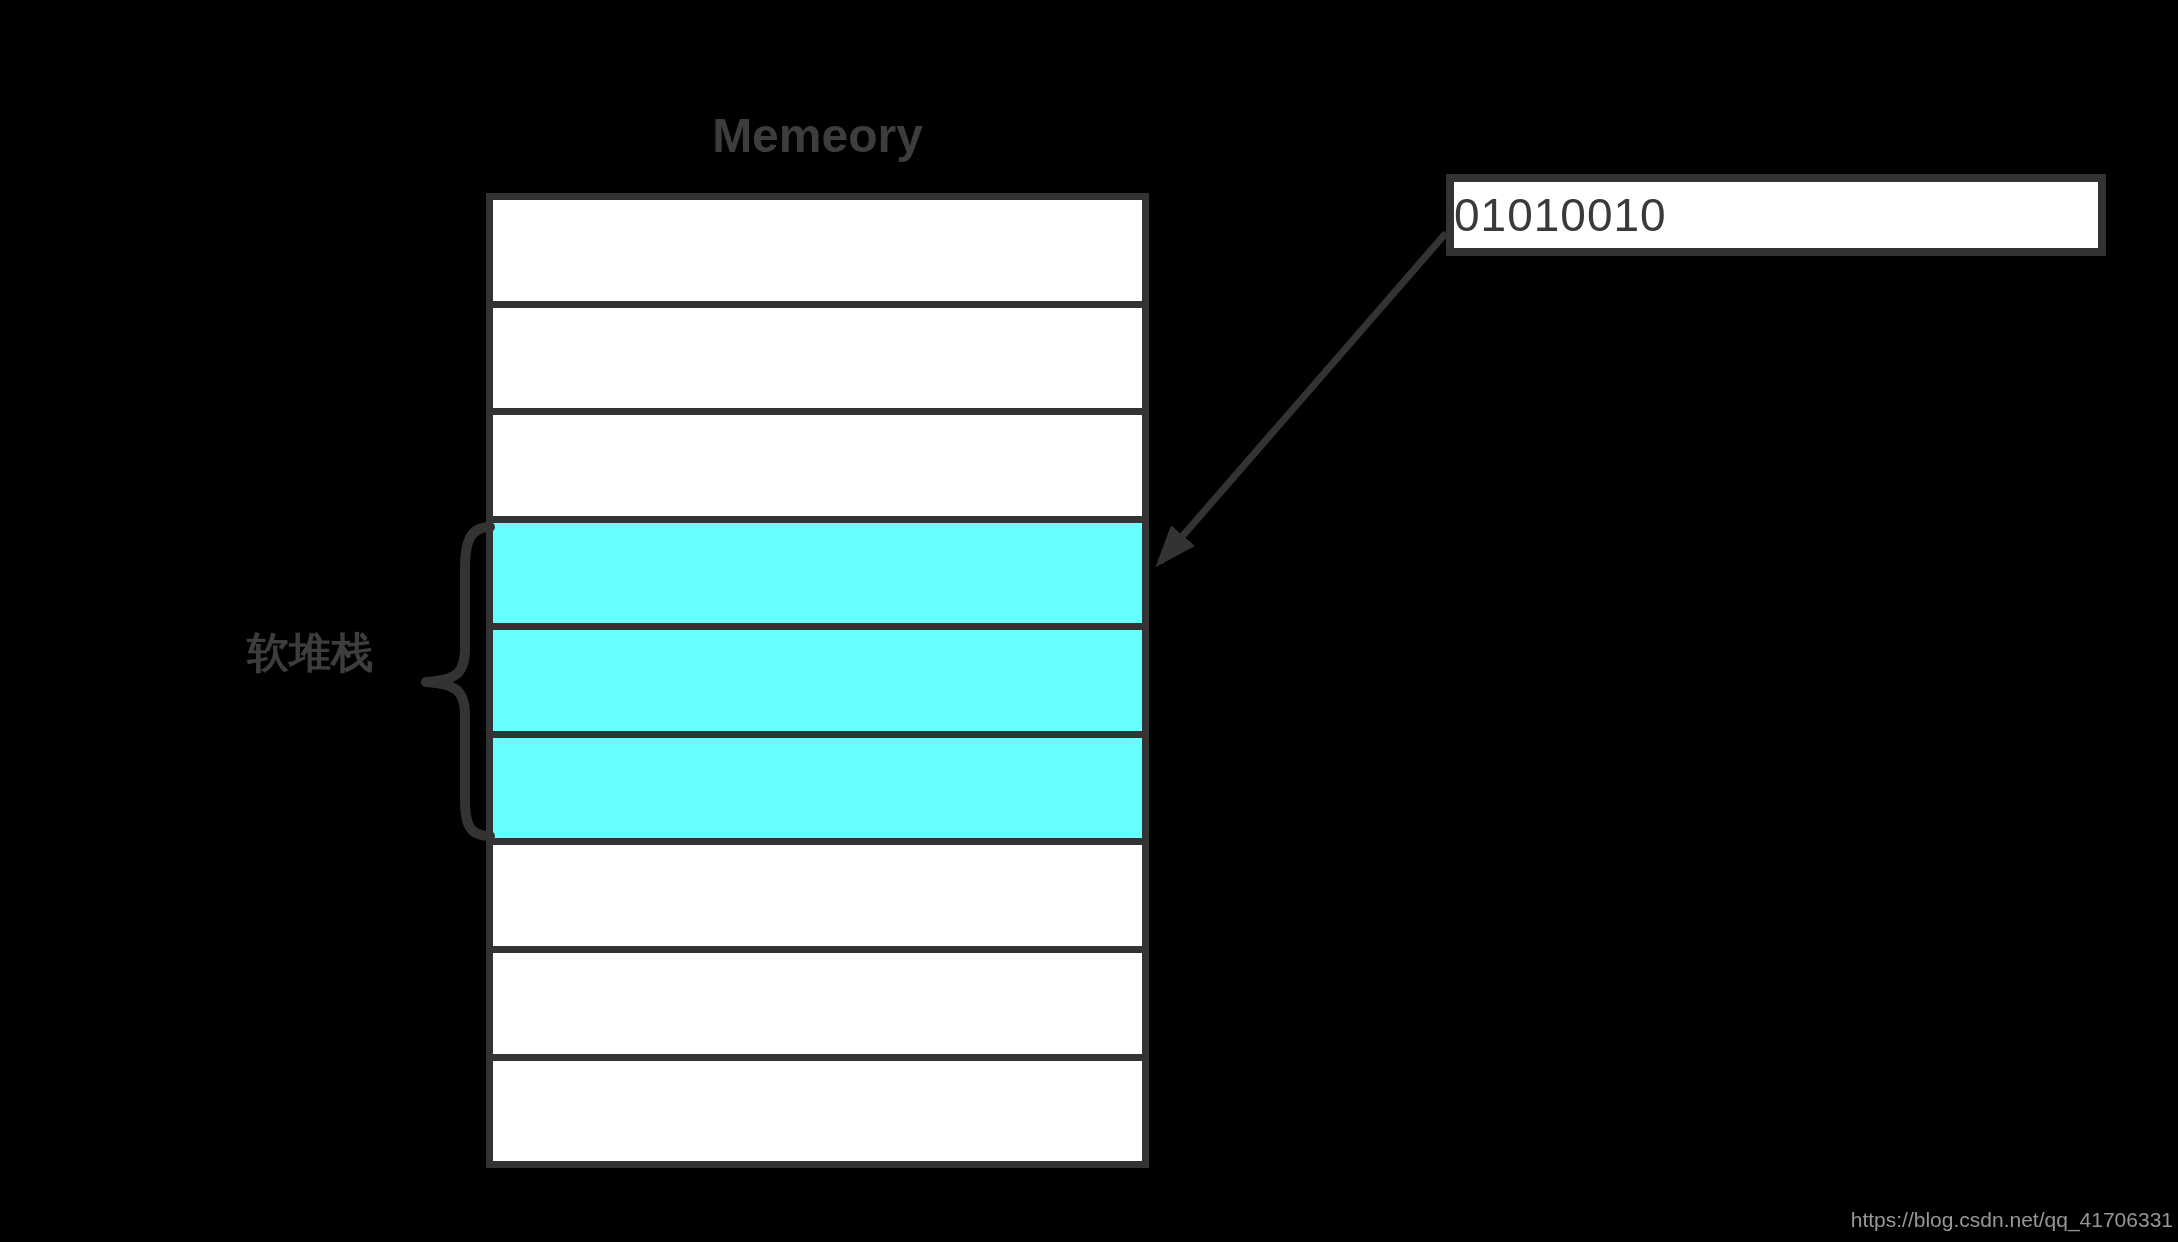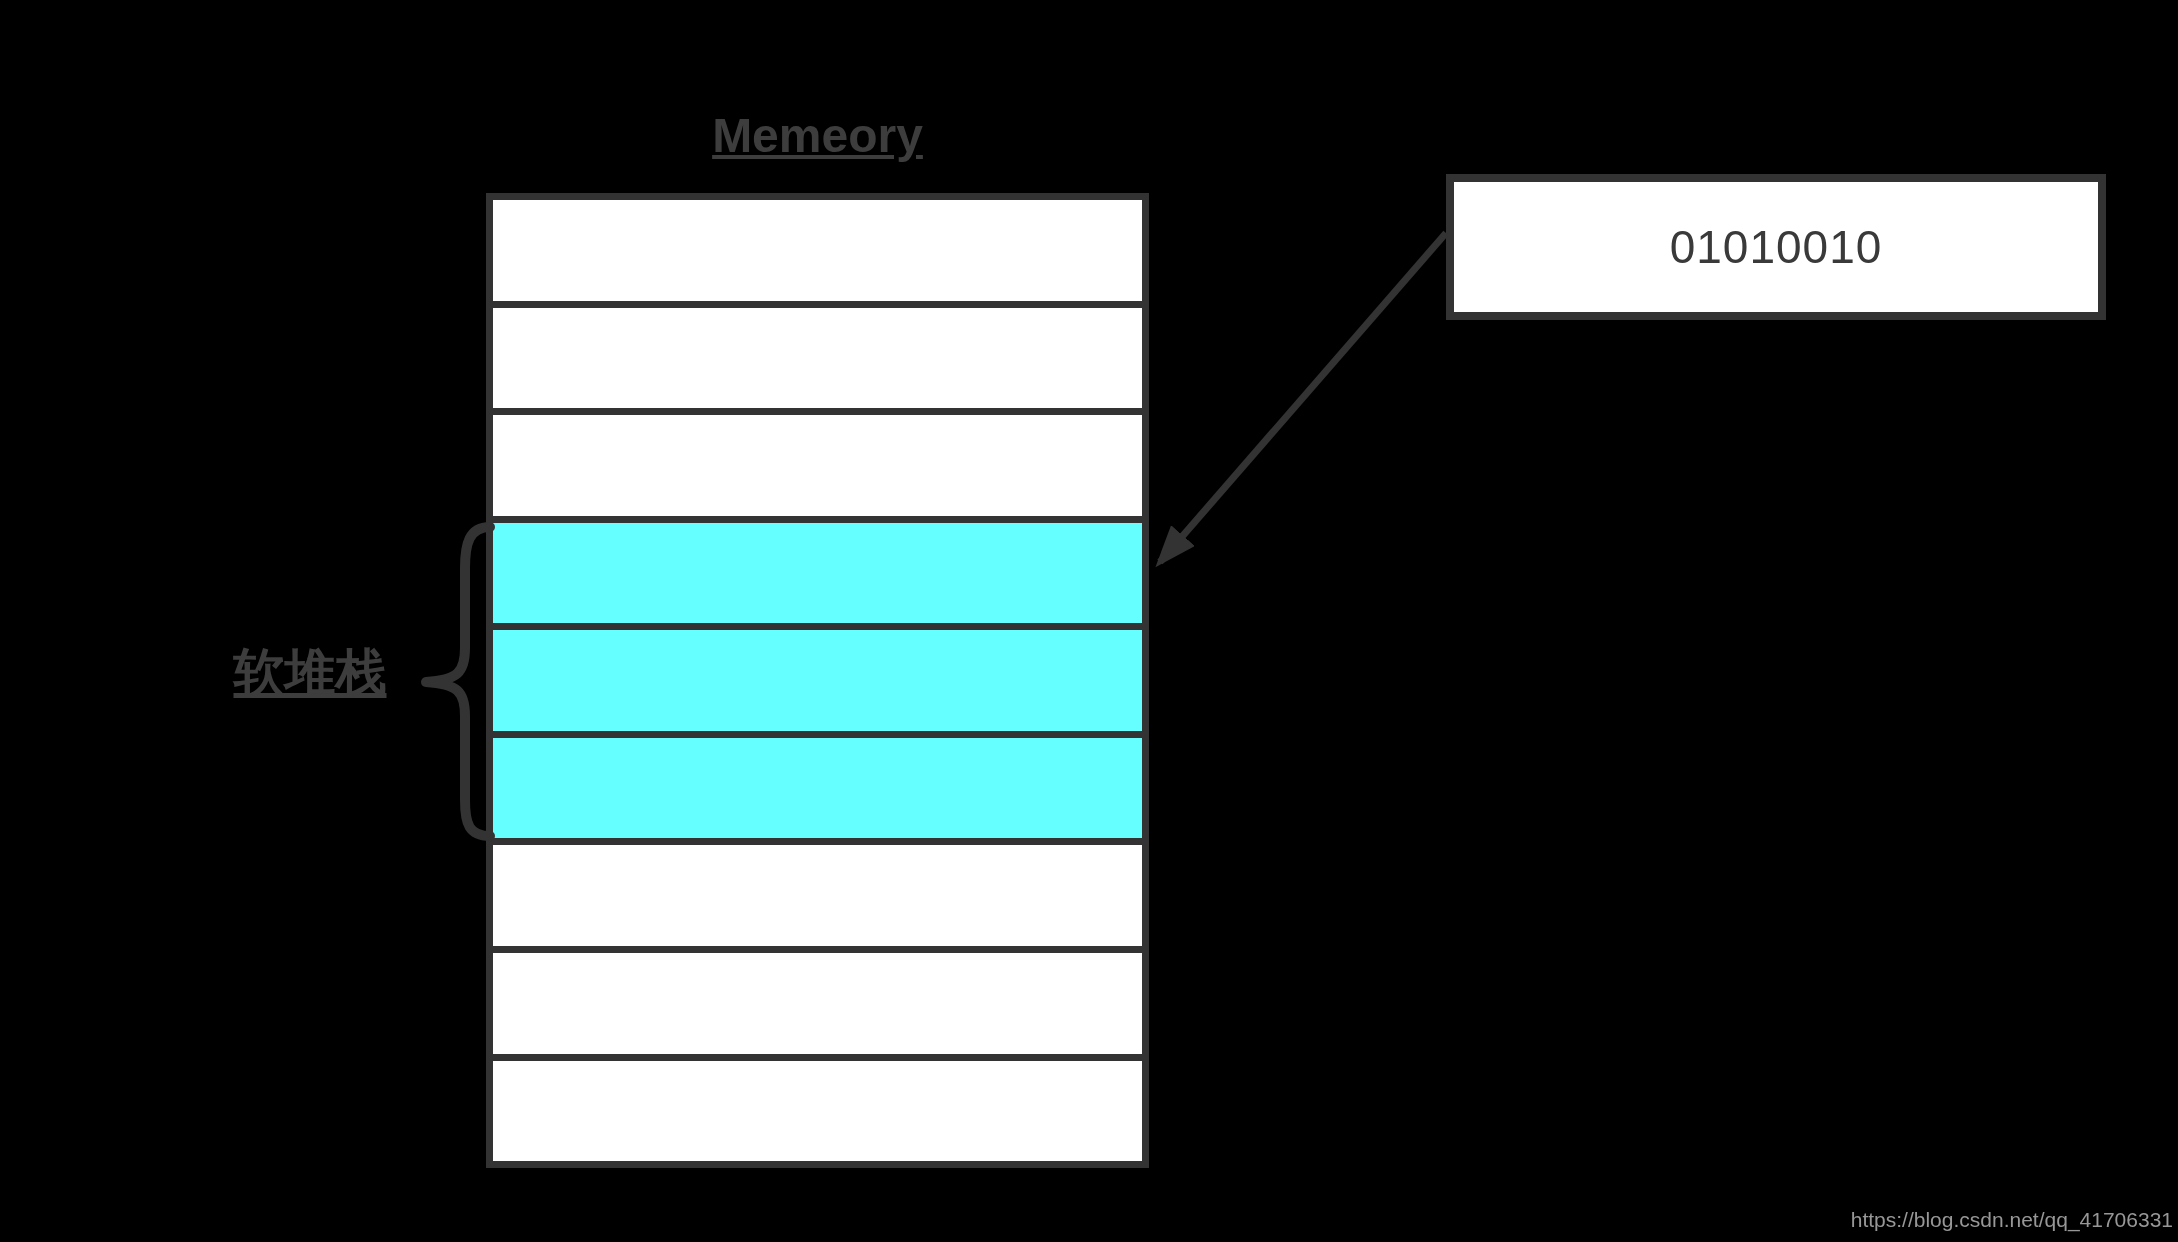--- a/index.html
+++ b/index.html
@@ -13,43 +13,42 @@
     width: 2178px;
     height: 1242px;
     background: var(--c-bg, #000000);
     overflow: hidden;
   }
   .diagram-label {
     position: absolute;
     color: var(--c-label, #3d3d3d);
     text-align: center;
     white-space: nowrap;
-    text-decoration: underline;
   }
   #memory-title {
     left: 486px;
     top: 110px;
     width: 663px;
     font-size: 48px;
     line-height: 52px;
     font-weight: 600;
   }
   #sp-title {
     left: 1446px;
     top: 114px;
     width: 660px;
     font-size: 44px;
     line-height: 48px;
     font-weight: 600;
   }
   #stack-label {
     left: 230px;
-    top: 648px;
+    top: 628px;
     width: 160px;
-    font-size: 51px;
+    font-size: 42px;
     line-height: 50px;
     font-weight: 600;
   }
   #memory-column {
     position: absolute;
     left: 486px;
     top: 193px;
     width: 663px;
     height: 975px;
     box-sizing: border-box;
@@ -65,27 +64,27 @@
     border-top: 7px solid var(--c-border, #333333);
   }
   .cell.hl {
     background: var(--c-highlight, #66ffff);
   }
   #sp-register {
     position: absolute;
     left: 1446px;
     top: 174px;
     width: 660px;
-    height: 146px;
+    height: 82px;
     box-sizing: border-box;
     border: 8px solid var(--c-border, #333333);
     background: var(--c-cell, #ffffff);
     display: flex;
     align-items: center;
-    justify-content: center;
+    justify-content: flex-start;
   }
   #sp-register .value {
     color: var(--c-value, #3a3a3a);
     font-size: 46px;
     letter-spacing: 1px;
   }
   svg.overlay {
     position: absolute;
     left: 0;
     top: 0;

